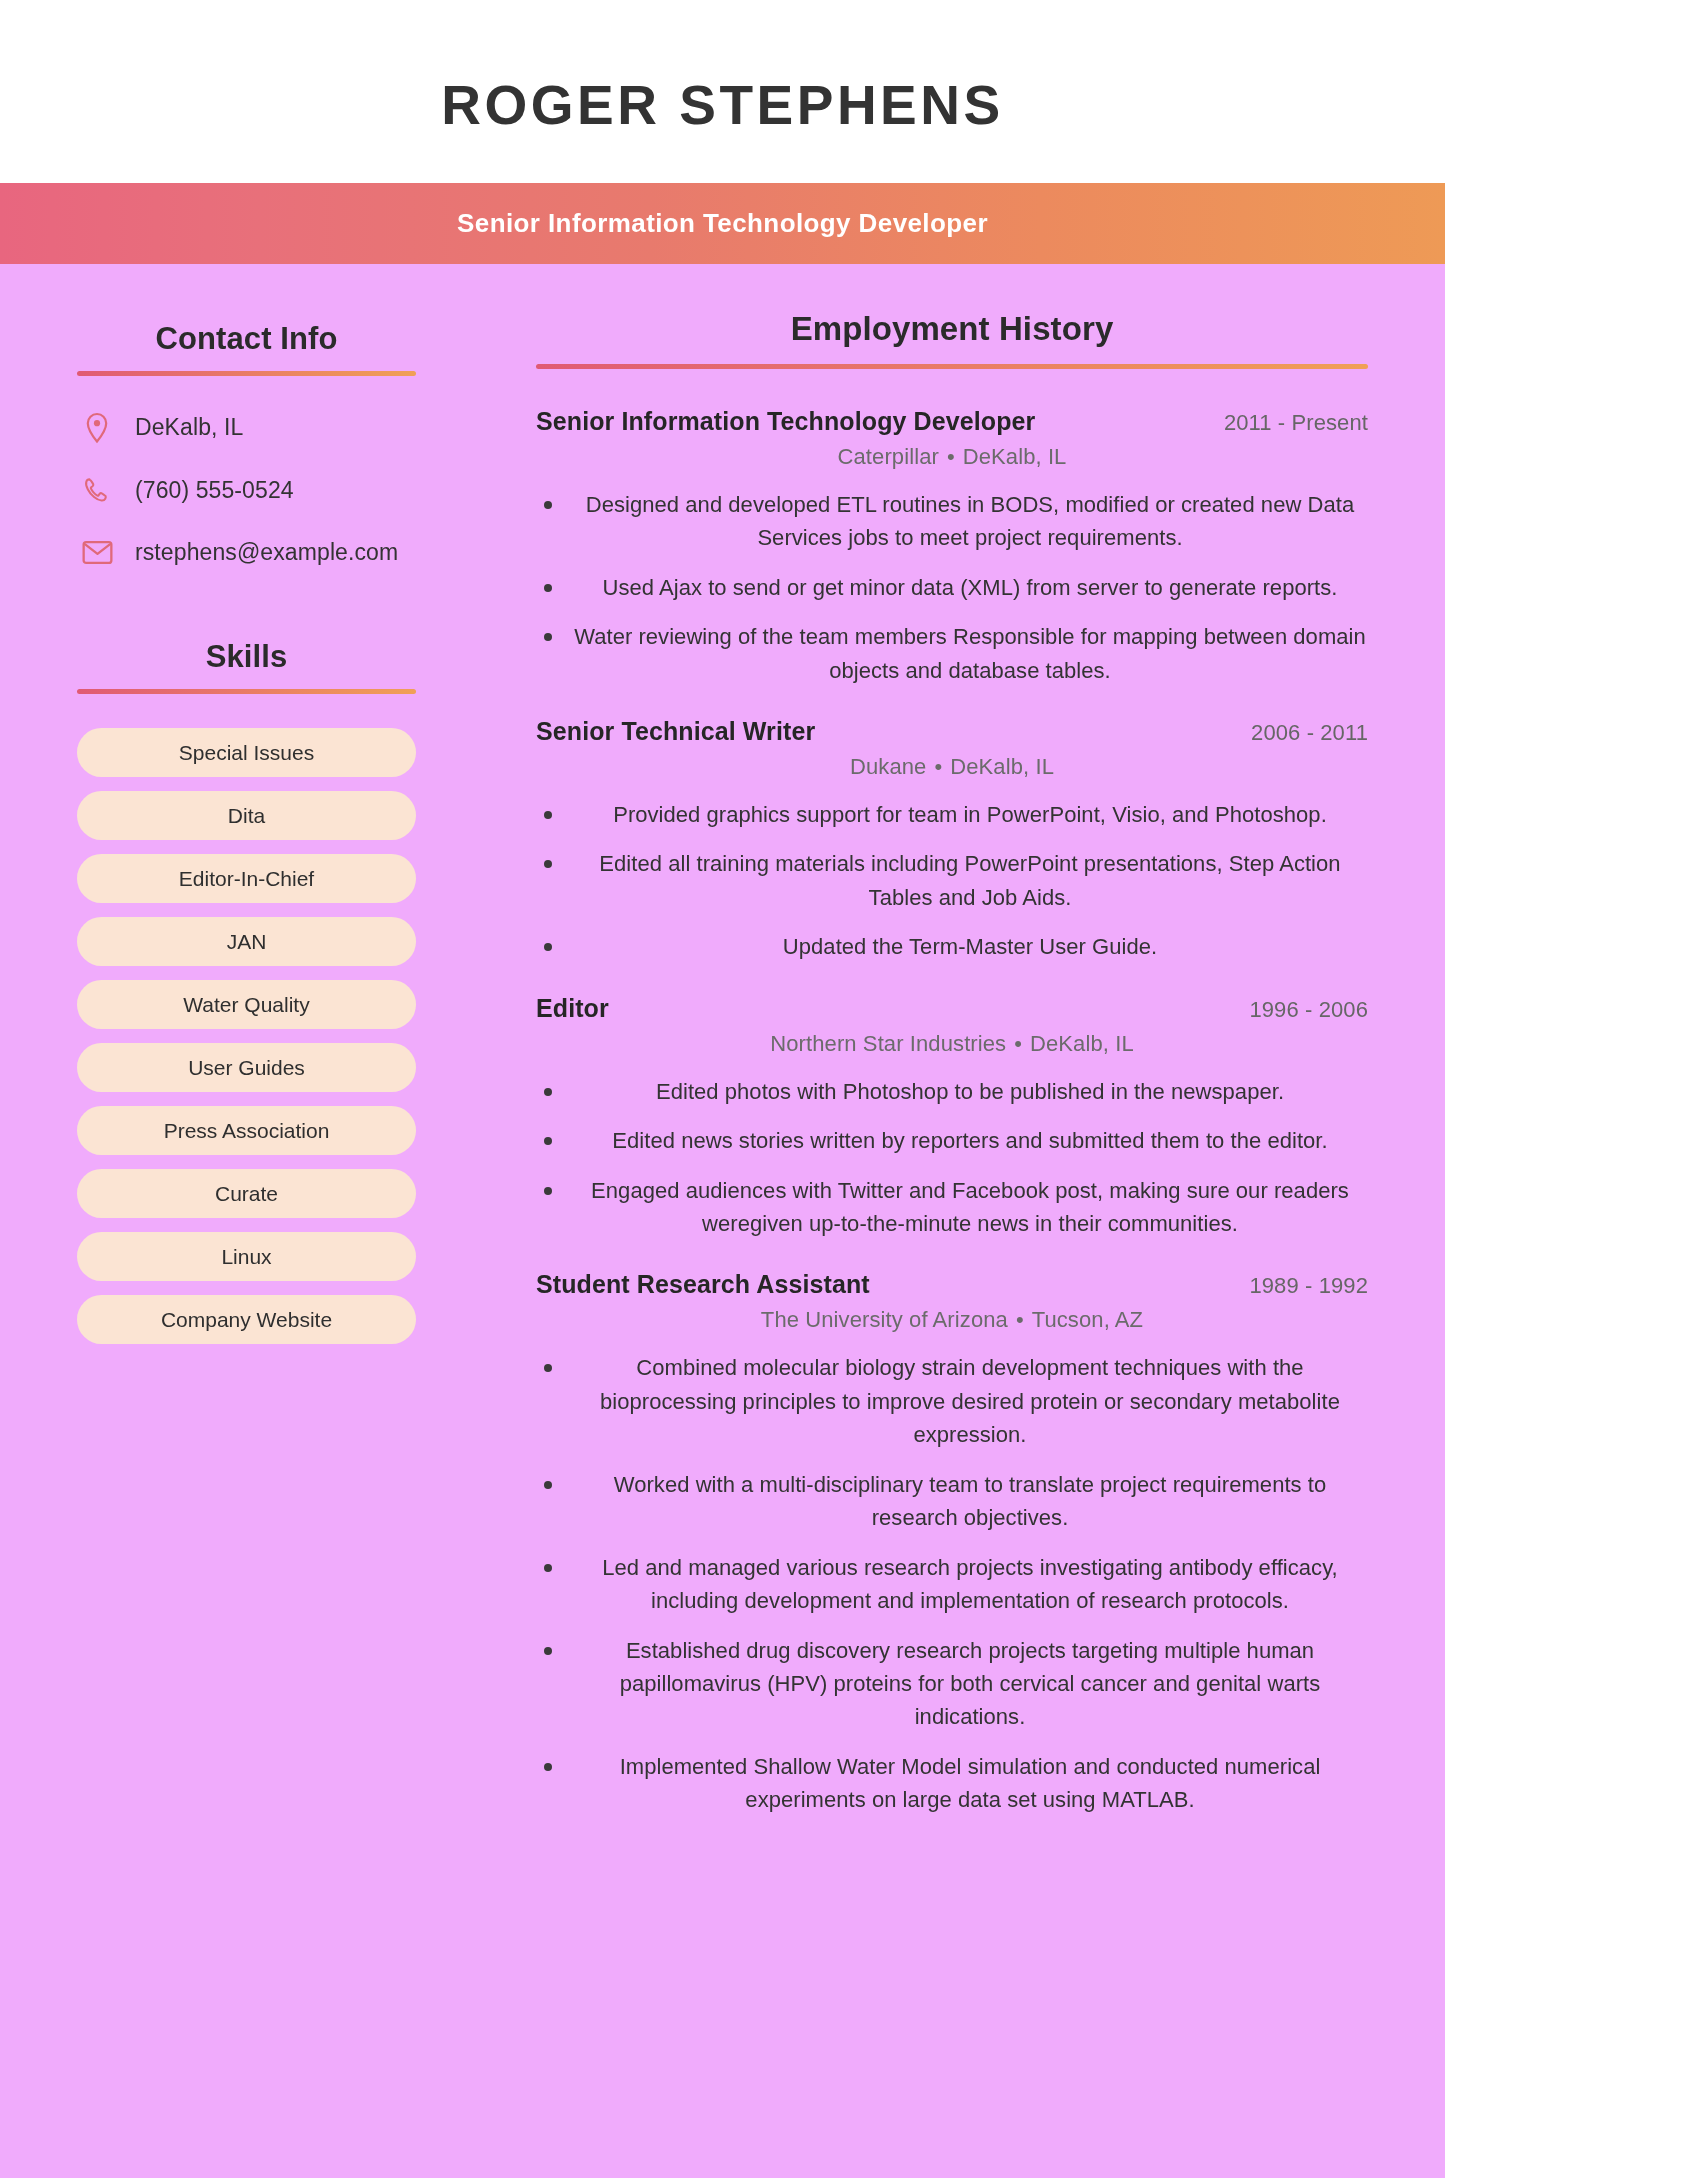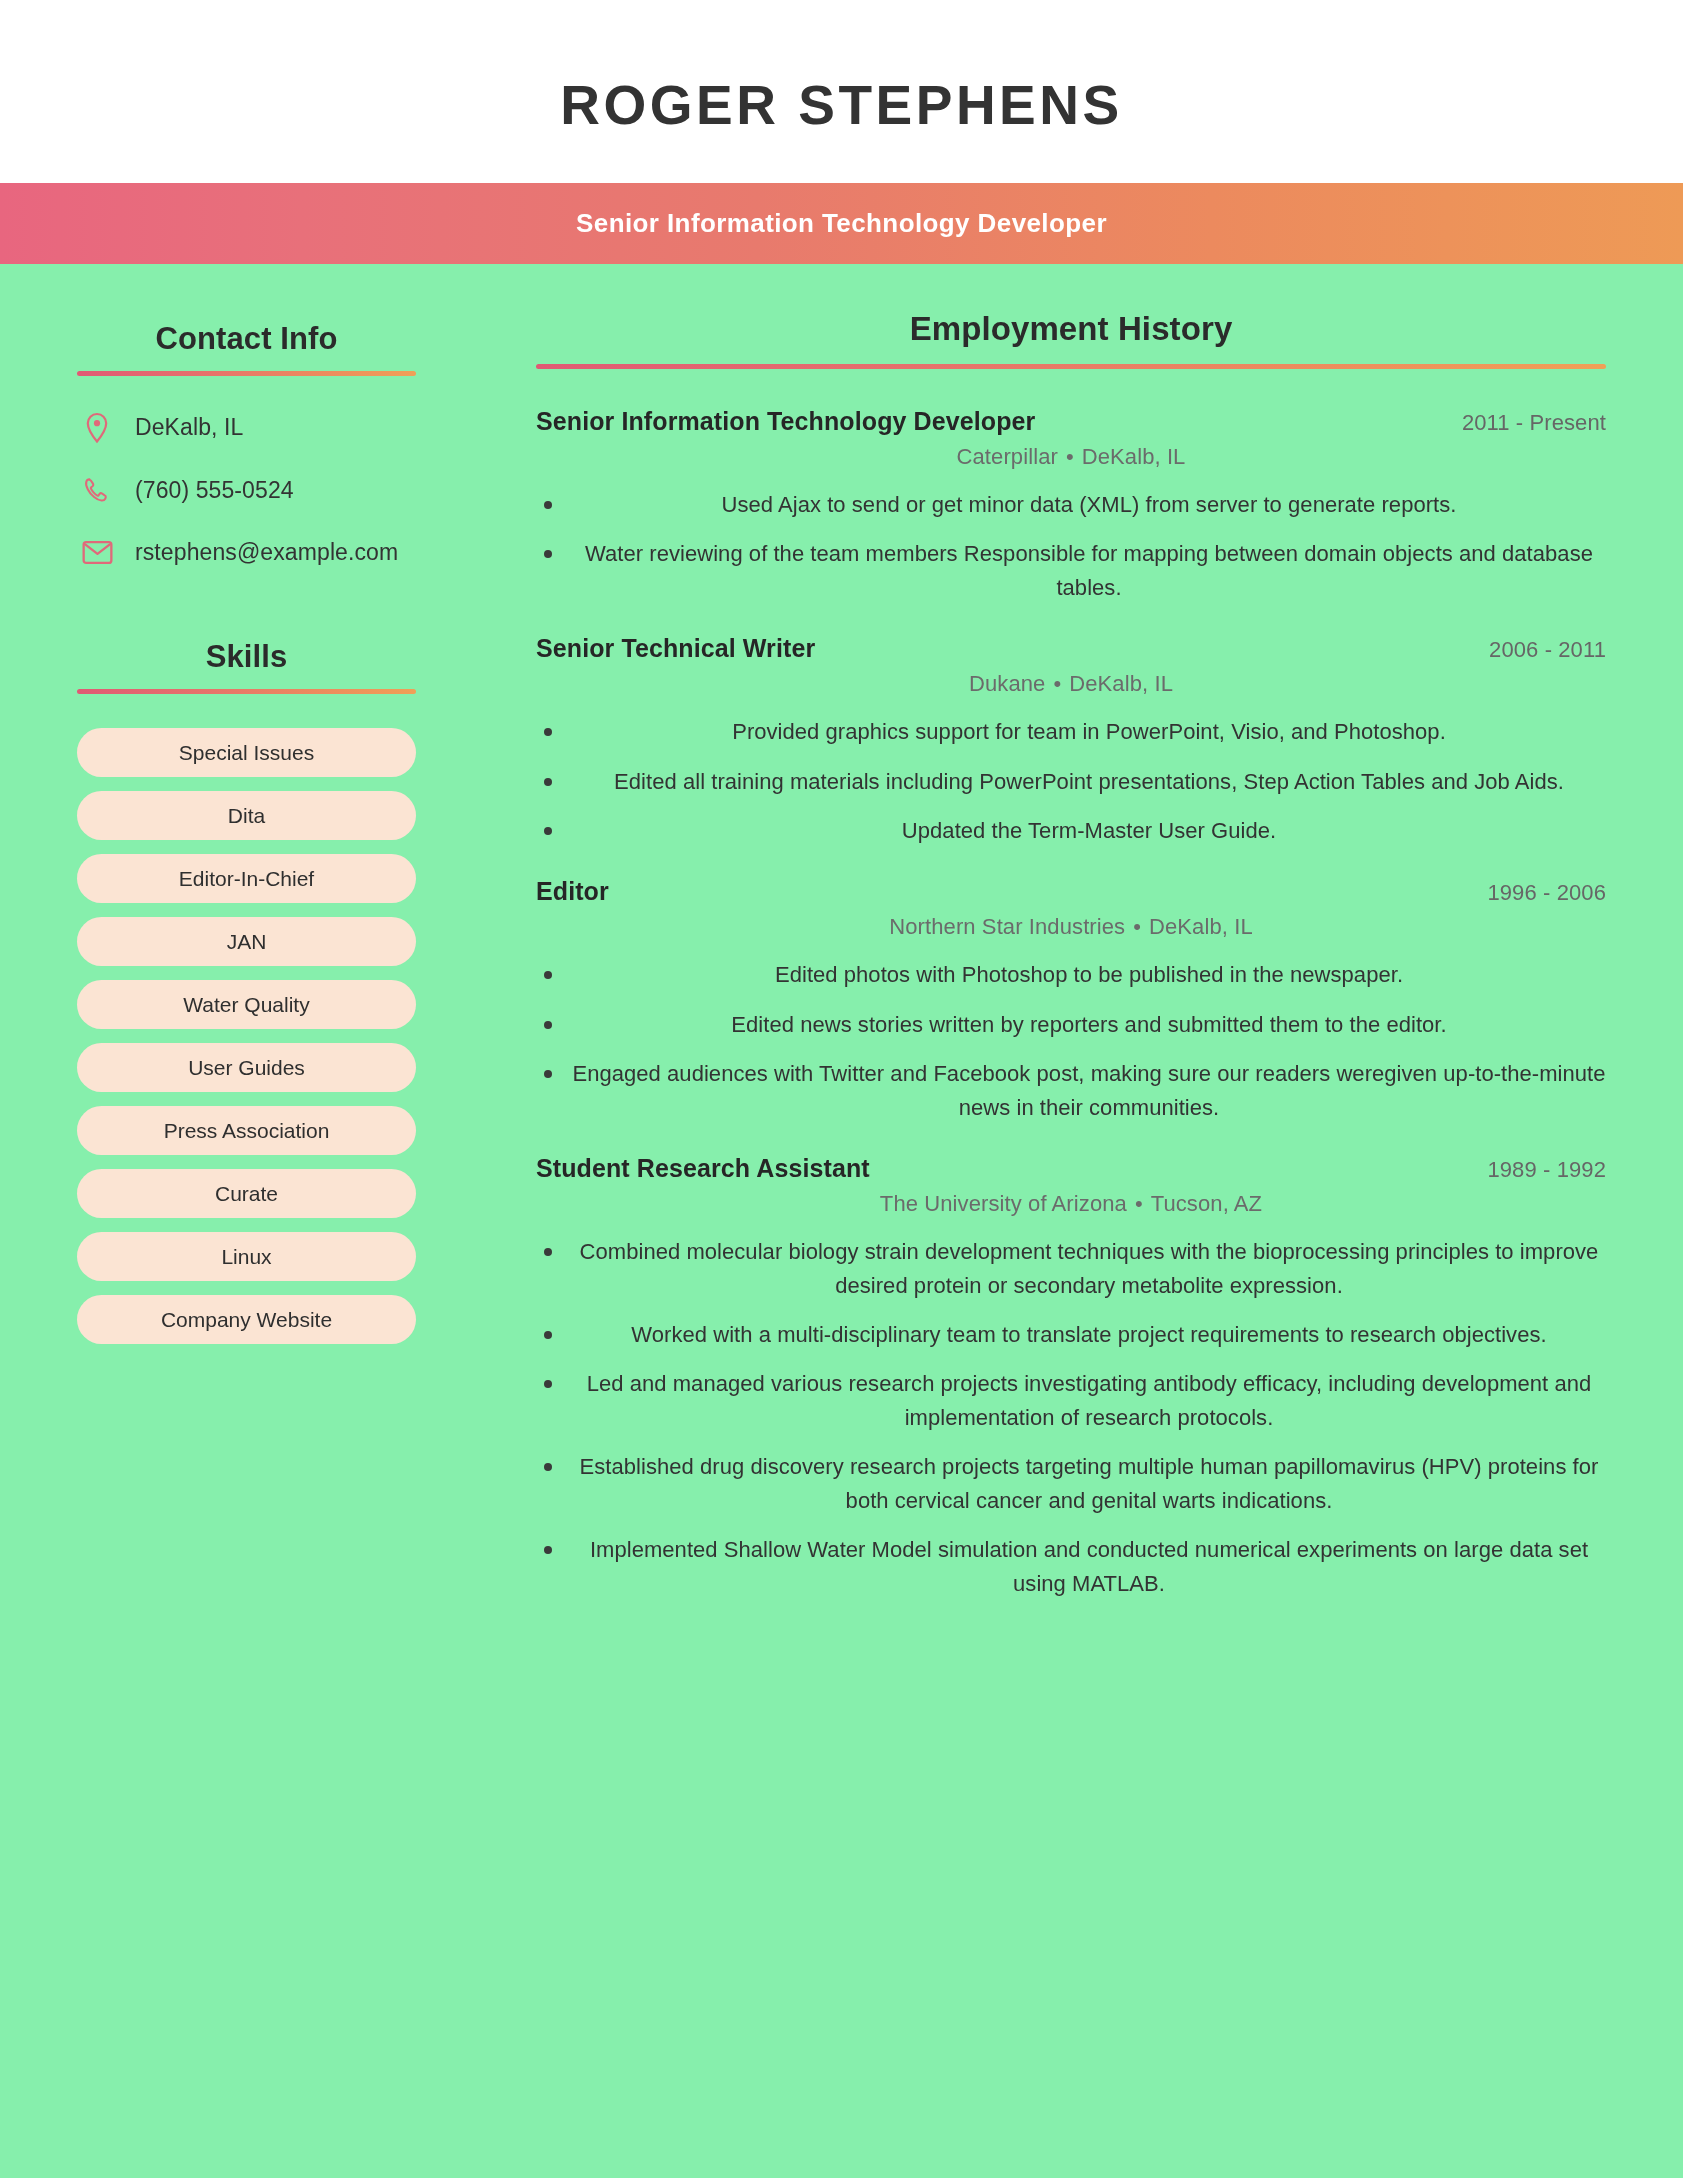--- a/index.html
+++ b/index.html
@@ -11,23 +11,23 @@
   }
 
   body {
     font-family: "Liberation Sans", sans-serif;
     color: #2e2e2e;
     -webkit-font-smoothing: antialiased;
   }
 
   .page {
     position: relative;
-    width: 1683px;
+    width: 1445px;
     height: 2178px;
-    background: #86efac;
+    background: #f0abfc;
     overflow: hidden;
   }
 
   
   .header {
     width: 100%;
     padding: 77px 0 48px 0;
     text-align: center;
     background: #ffffff;
   }
@@ -288,20 +288,21 @@
       <div class="section-heading">Employment History</div>
       <div class="rule"></div>
       <div class="jobs">
           <div class="job">
             <div class="job-headline">
               <div class="job-role">Senior Information Technology Developer</div>
               <div class="job-dates">2011 - Present</div>
             </div>
             <div class="job-meta"><span>Caterpillar</span><span class="sep">•</span><span>DeKalb, IL</span></div>
             <ul class="bullets">
+              <li>Designed and developed ETL routines in BODS, modified or created new Data Services jobs to meet project requirements.</li>
               <li>Used Ajax to send or get minor data (XML) from server to generate reports.</li>
               <li>Water reviewing of the team members Responsible for mapping between domain objects and database tables.</li>
             </ul>
           </div>
           <div class="job">
             <div class="job-headline">
               <div class="job-role">Senior Technical Writer</div>
               <div class="job-dates">2006 - 2011</div>
             </div>
             <div class="job-meta"><span>Dukane</span><span class="sep">•</span><span>DeKalb, IL</span></div>

